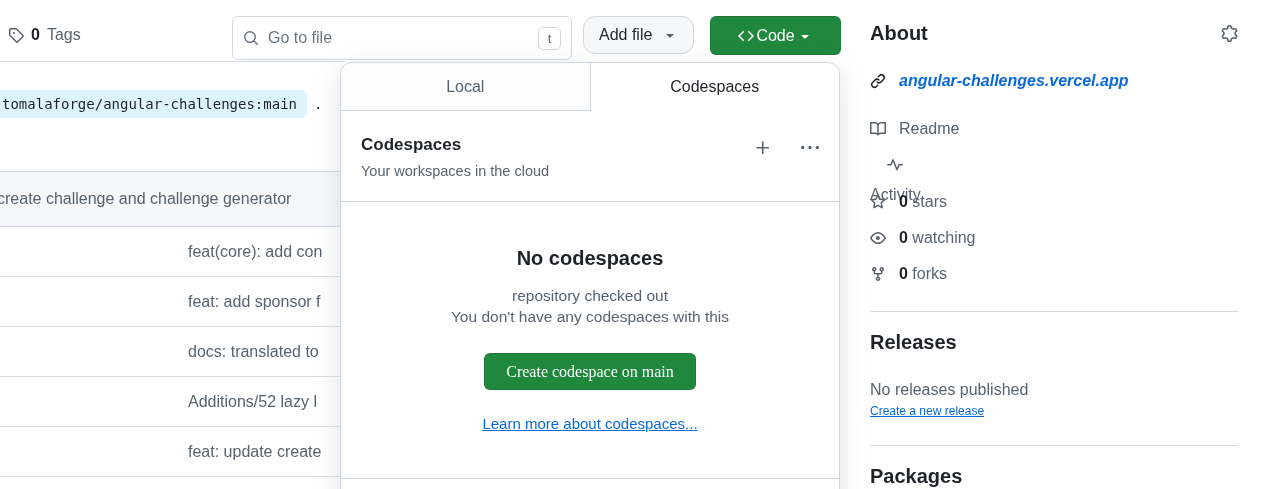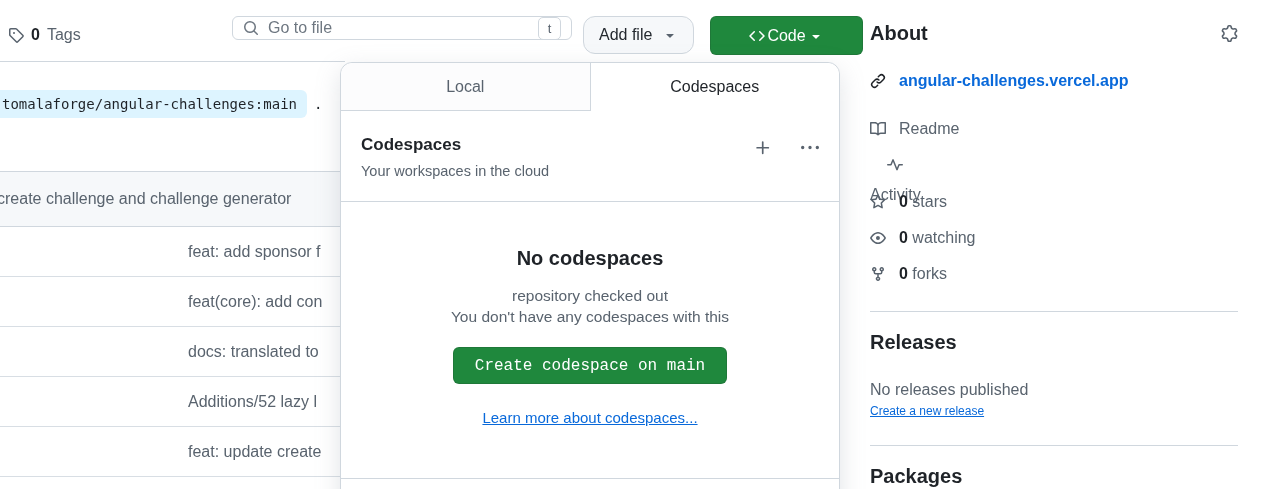--- a/index.html
+++ b/index.html
@@ -11,33 +11,33 @@
     color:#1f2328;
     font-size:16px;
   }
   .icon { display:inline-flex; flex:none; }
   .icon svg { display:block; }
 
   
   .tags-link { position:absolute; left:8px; top:26px; display:flex; align-items:center; gap:7px; color:#59636e; cursor:pointer; }
   .tags-count { font-weight:700; color:#1f2328; }
 
-  .search-box { position:absolute; left:232px; top:16px; width:340px; height:24px;
+  .search-box { position:absolute; left:232px; top:16px; width:340px; height:44px;
     border:1px solid #d0d7de; border-radius:6px; background:#fff;
     display:flex; align-items:center; gap:9px; padding:0 10px; color:#6e7781; }
   .search-placeholder { flex:1; white-space:nowrap; overflow:hidden; }
   .key-hint { width:23px; height:23px; border:1px solid #d0d7de; border-radius:5px;
     font-size:13px; color:#59636e; display:flex; align-items:center; justify-content:center; }
 
   .add-file-btn { position:absolute; left:583px; top:16px; height:38px; padding:0 15px;
     background:#f6f8fa; border:1px solid #d0d7de; border-radius:12px;
     display:flex; align-items:center; gap:10px; color:#24292f; cursor:pointer; }
   .add-file-btn .caret { color:#59636e; }
 
-  .code-btn { position:absolute; left:710px; top:16px; width:153px; height:39px;
+  .code-btn { position:absolute; left:710px; top:16px; width:131px; height:39px;
     background:#1f883d; border:1px solid rgba(31,35,40,0.15); border-radius:6px;
     color:#ffffff; display:flex; align-items:center; justify-content:center; gap:2px; cursor:pointer; }
 
   
   .left-top-divider { position:absolute; left:0; top:61px; width:345px; height:1px; background:#d0d7de; }
 
   .branch-snippet { position:absolute; left:-8px; top:90px; display:flex; align-items:center; gap:7px;
     font-family:"DejaVu Sans Mono", monospace; font-size:14px; color:#1f2328; }
   .branch-code { background:#ddf4ff; border-radius:6px; padding:6px 10px; white-space:nowrap; }
 
@@ -62,36 +62,36 @@
   .cs-title { font-weight:700; font-size:17px; color:#1f2328; }
   .cs-subtitle { margin-top:8px; font-size:14.5px; color:#59636e; }
   .cs-header-icons { margin-left:auto; display:flex; gap:29px; align-items:center; padding-top:4px; }
   .cs-icon-btn { color:#59636e; background:none; border:none; cursor:pointer; display:inline-flex; }
 
   .cs-divider { position:absolute; left:0; top:138px; width:100%; height:1px; background:#d0d7de; }
 
   .cs-empty { position:absolute; left:0; top:138px; width:100%; text-align:center; }
   .cs-empty-title { margin-top:46px; font-size:20px; font-weight:700; color:#1f2328; }
   .cs-empty-desc { margin-top:15px; font-size:15.5px; color:#59636e; line-height:21px; }
-  .cs-create-btn { margin-top:20px; height:37px; padding:0 21px; background:#1f883d; color:#fff;
+  .cs-create-btn { margin-top:26px; height:37px; padding:0 21px; background:#1f883d; color:#fff;
     border:1px solid rgba(31,35,40,0.15); border-radius:6px; font-size:16px;
-    font-family:Liberation Mono, monospace; cursor:pointer; }
+    font-family:Liberation Serif, serif; cursor:pointer; }
   .cs-learn-link { display:inline-block; margin-top:25px; font-size:15px; color:#0969da;
     text-decoration:underline; cursor:pointer; }
   .cs-bottom-divider { position:absolute; left:0; top:415px; width:100%; height:1px; background:#d0d7de; }
 
   
   .sidebar { position:absolute; left:870px; top:0; width:368px; height:489px; }
   .about-header { position:absolute; left:0; top:22px; width:100%; display:flex; align-items:center;gap:24px; }
   .h2 { font-size:20px; font-weight:700; color:#1f2328; }
   .gear-btn { margin-left:auto; color:#59636e; background:none; border:none; cursor:pointer; display:inline-flex; }
 
   .side-row { position:absolute; left:0; display:flex; align-items:center; gap:13px; color:#59636e; cursor:pointer; }
   .side-row .icon { color:#59636e; }
-  .website-row { top:72px; }
+  .website-row { top:72px;font-style:italic; }
   .website-row .icon { color:#1f2328; }
   .website-link { color:#0969da; font-weight:700; text-decoration:none; }
   .row-readme   { top:120px; }
   .row-activity { top:157px;flex-direction:column; }
   .row-stars    { top:193px; }
   .row-watching { top:229px; }
   .row-forks    { top:265px; }
   .stat-count { font-weight:700; color:#1f2328; }
 
   .side-divider { position:absolute; left:0; width:100%; height:1px; background:#d0d7de; }
@@ -155,24 +155,24 @@
   <span class="branch-code">tomalaforge/angular-challenges:main</span>
   <span>.</span>
 </div>
 
 <div class="commits-header">
   <span>create challenge and challenge generator</span>
 </div>
 
 <div class="commits-list">
   <div class="commit-row">
+      <span>feat(core): add con</span>
+    </div>
+  <div class="commit-row">
       <span>feat: add sponsor f</span>
-    </div>
-  <div class="commit-row">
-      <span>feat(core): add con</span>
     </div>
   <div class="commit-row">
       <span>docs: translated to</span>
     </div>
   <div class="commit-row">
       <span>Additions/52 lazy l</span>
     </div>
   <div class="commit-row">
       <span>feat: update create</span>
     </div>

